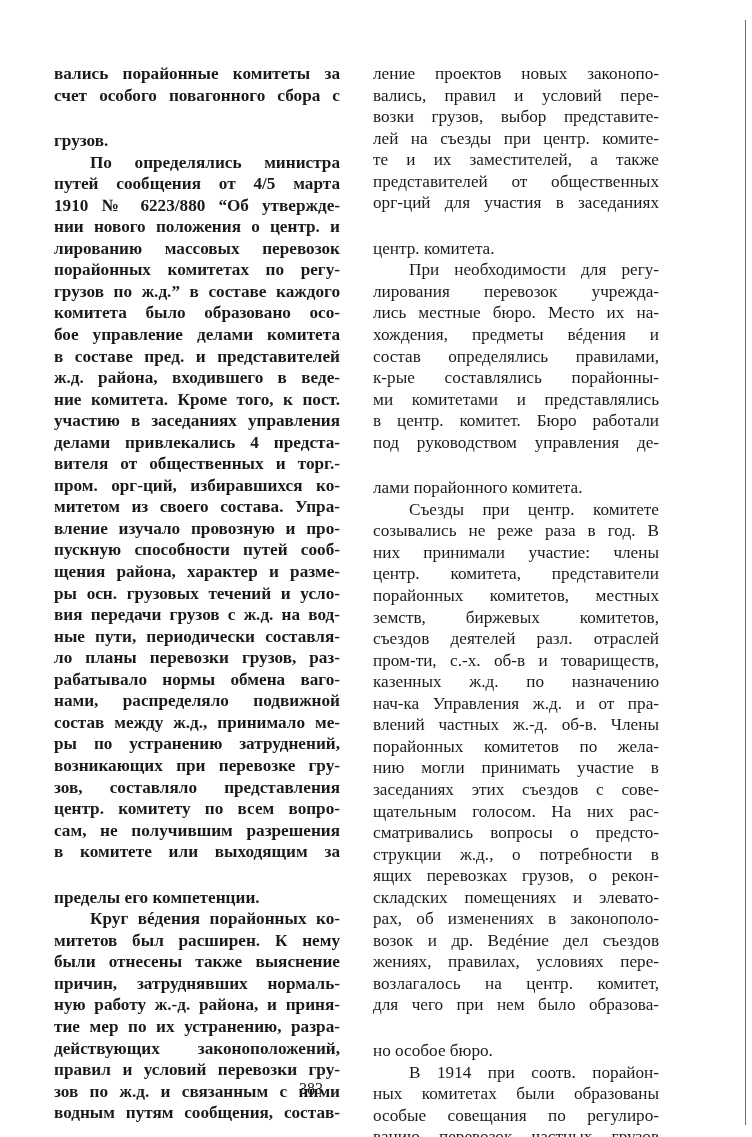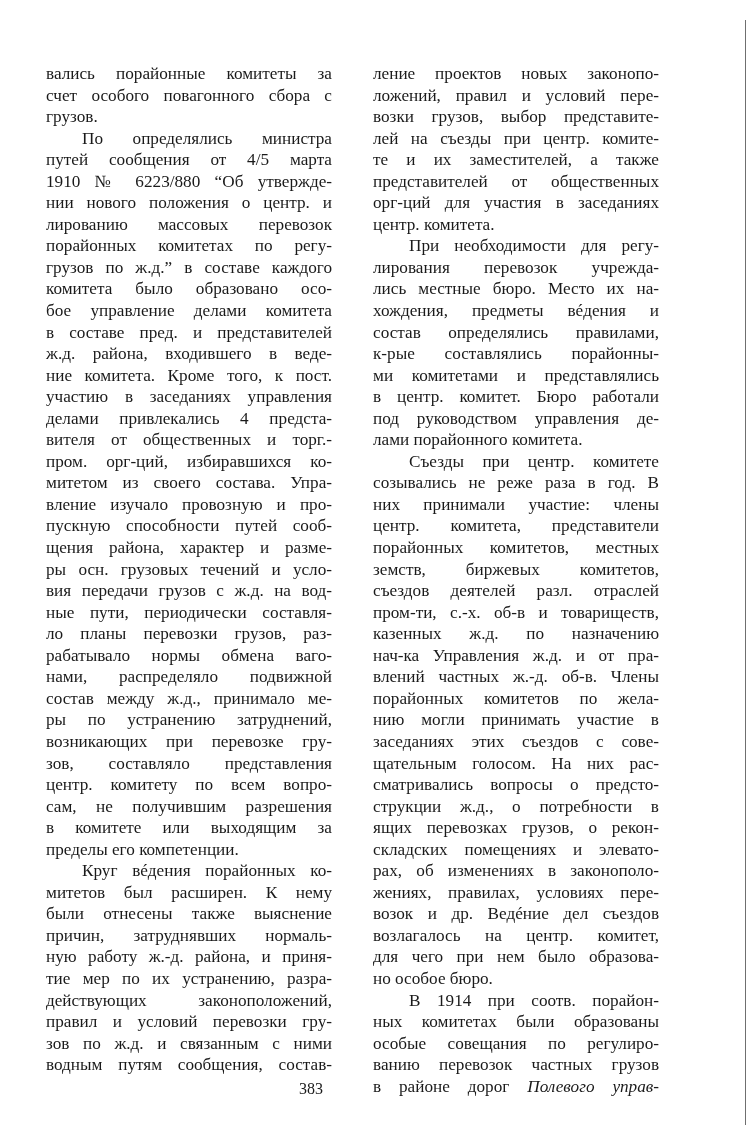--- a/index.html
+++ b/index.html
@@ -7,27 +7,27 @@
     width: 752px; height: 1137px; background: #ffffff; position: relative; overflow: hidden;
     font-family: "Liberation Serif", "DejaVu Serif", serif; color: #1a1a1a;
   }
   .page-edge {
     position: absolute; left: 745px; top: 20px; width: 1px; height: 1105px; background: #6f6f6f;
   }
   .column {
     position: absolute; top: 63px; width: 286px;
     font-size: 17.2px; line-height: 21.55px;
   }
-  .col-left { left: 46px; }
+  .col-left { left: 54px; font-weight: bold; }
   .col-right { left: 373px; }
   .line {
     display: block; white-space: nowrap; height: 21.55px;
     text-align: justify; text-align-last: justify;
   }
-  .line.last { text-align-last: left; }
+  .line.last { text-align-last: left; margin-top: 24px; }
   .line.indent { padding-left: 36px; }
   .italic { font-style: italic; }
   .page-number {
     position: absolute; top: 1080px; left: 0; width: 608px; text-align: center;
     font-size: 16px; padding-left: 17px;
   }
   .page-number span { position: relative; left: -10px; }
 </style>
 </head>
 <body>
@@ -78,21 +78,21 @@
     <span class="line">причин, затруднявших нормаль-</span>
     <span class="line">ную работу ж.-д. района, и приня-</span>
     <span class="line">тие мер по их устранению, разра-</span>
     <span class="line">действующих законоположений,</span>
     <span class="line">правил и условий перевозки гру-</span>
     <span class="line">зов по ж.д. и связанным с ними</span>
     <span class="line">водным путям сообщения, состав-</span>
   </div>
 <div class="column col-right" id="col-right">
     <span class="line">ление проектов новых законопо-</span>
-    <span class="line">ложений, правил и условий пере-</span>
+    <span class="line">вались, правил и условий пере-</span>
     <span class="line">возки грузов, выбор представите-</span>
     <span class="line">лей на съезды при центр. комите-</span>
     <span class="line">те и их заместителей, а также</span>
     <span class="line">представителей от общественных</span>
     <span class="line">орг-ций для участия в заседаниях</span>
     <span class="line last">центр. комитета.</span>
     <span class="line indent">При необходимости для регу-</span>
     <span class="line">лирования перевозок учрежда-</span>
     <span class="line">лись местные бюро. Место их на-</span>
     <span class="line">хождения, предметы вéдения и</span>
@@ -115,22 +115,22 @@
     <span class="line">влений частных ж.-д. об-в. Члены</span>
     <span class="line">порайонных комитетов по жела-</span>
     <span class="line">нию могли принимать участие в</span>
     <span class="line">заседаниях этих съездов с сове-</span>
     <span class="line">щательным голосом. На них рас-</span>
     <span class="line">сматривались вопросы о предсто-</span>
     <span class="line">струкции ж.д., о потребности в</span>
     <span class="line">ящих перевозках грузов, о рекон-</span>
     <span class="line">складских помещениях и элевато-</span>
     <span class="line">рах, об изменениях в законополо-</span>
+    <span class="line">возок и др. Ведéние дел съездов</span>
     <span class="line">жениях, правилах, условиях пере-</span>
-    <span class="line">возок и др. Ведéние дел съездов</span>
     <span class="line">возлагалось на центр. комитет,</span>
     <span class="line">для чего при нем было образова-</span>
     <span class="line last">но особое бюро.</span>
     <span class="line indent">В 1914 при соотв. порайон-</span>
     <span class="line">ных комитетах были образованы</span>
     <span class="line">особые совещания по регулиро-</span>
     <span class="line">ванию перевозок частных грузов</span>
     <span class="line last" style="text-align-last: justify;"><span>в районе дорог </span><span class="italic">Полевого управ-</span></span>
   </div>
 

